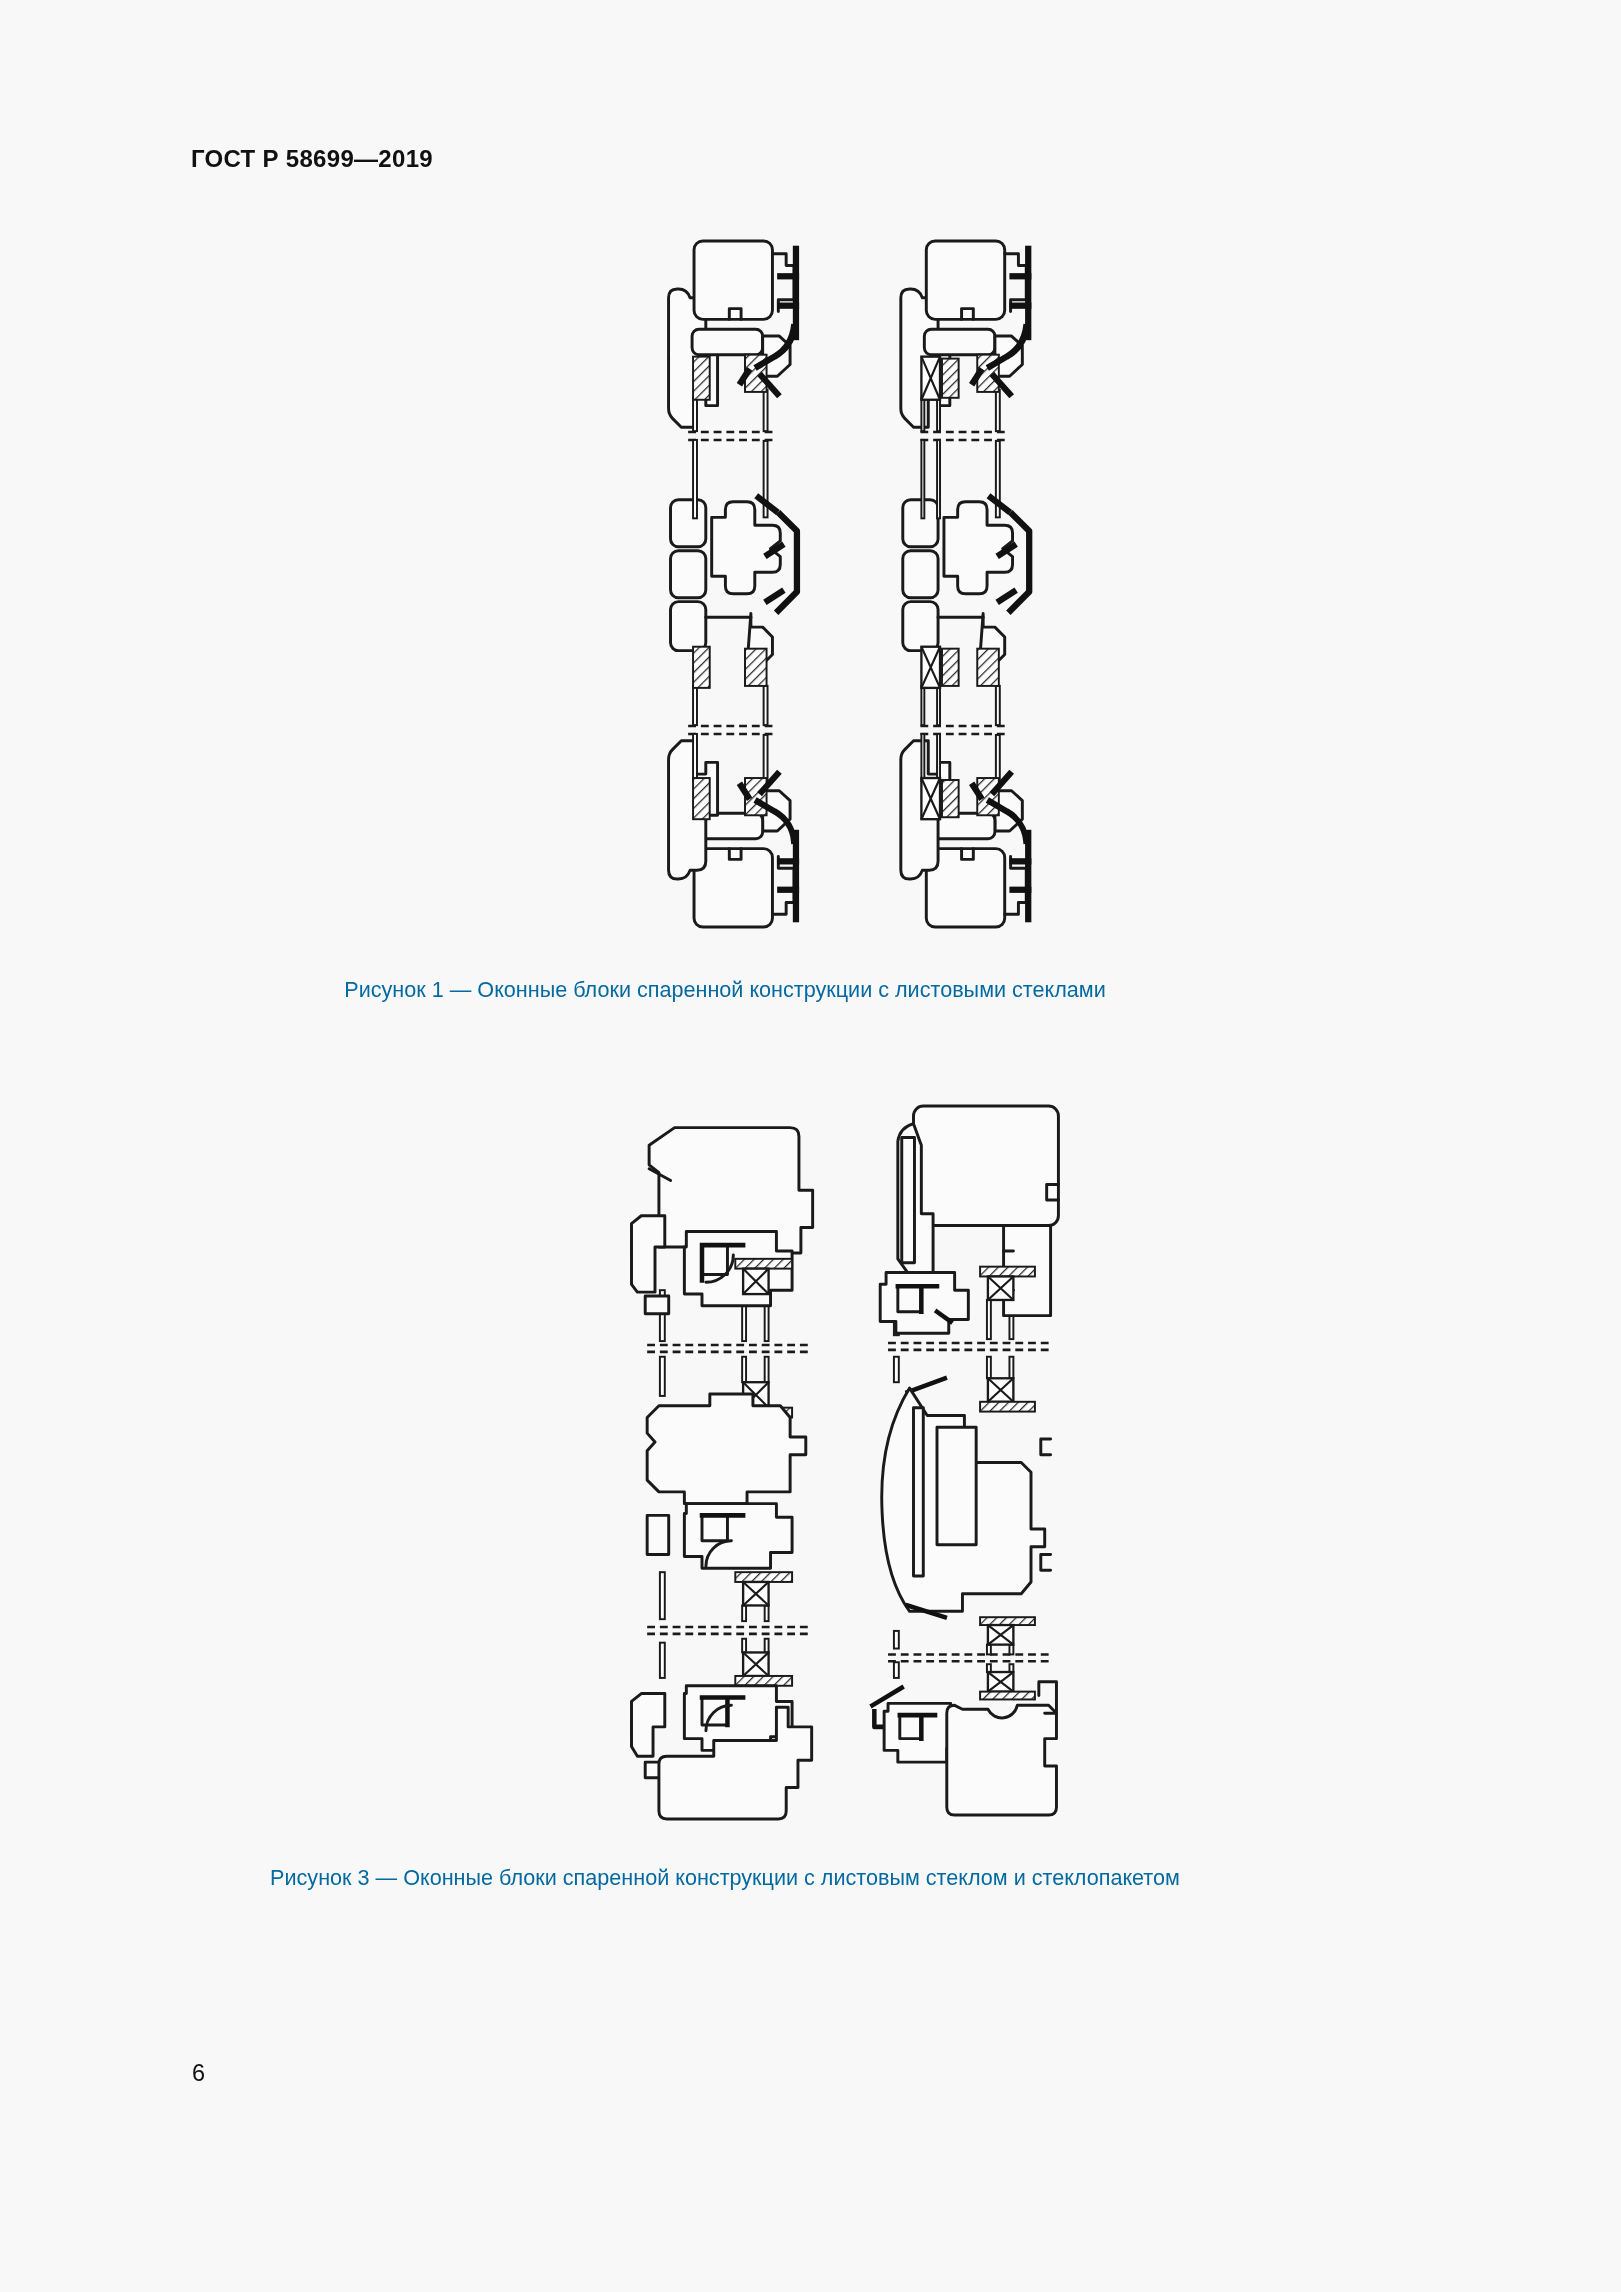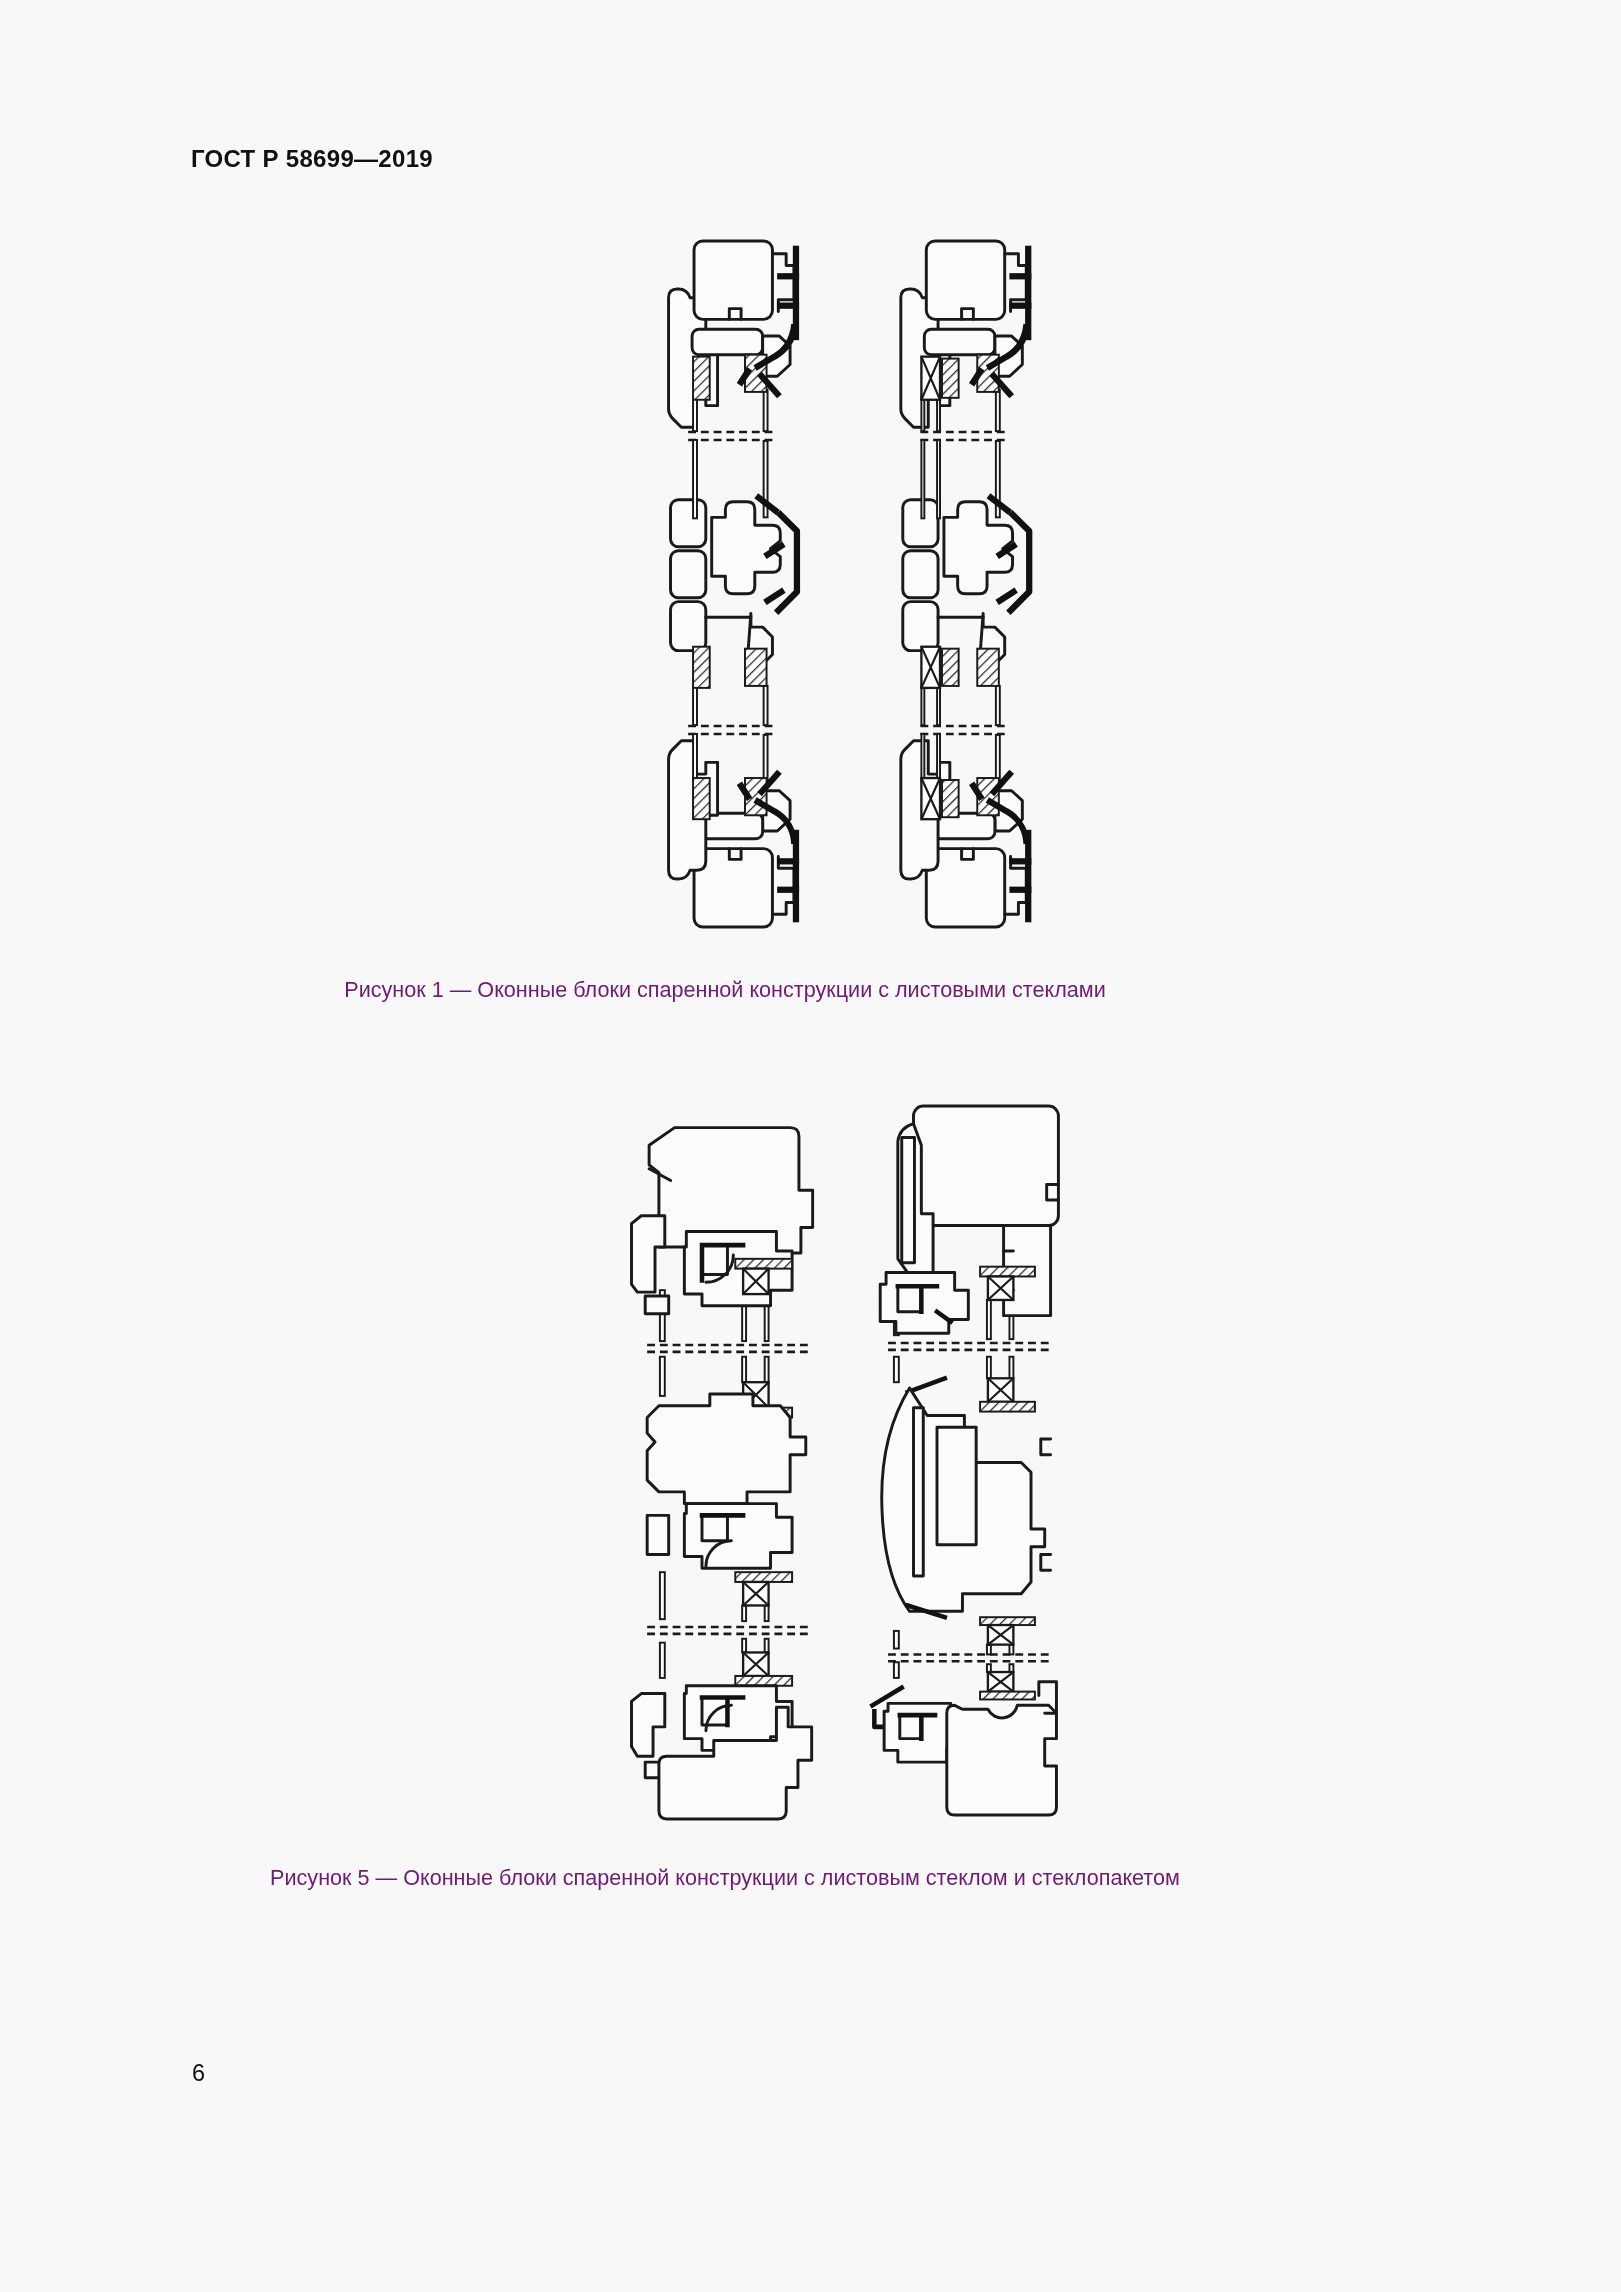--- a/index.html
+++ b/index.html
@@ -12,21 +12,21 @@
   .std-header{
     position:absolute;left:191px;top:145px;
     font-size:24px;font-weight:bold;letter-spacing:0.3px;
     white-space:nowrap;
   }
   .fig{position:absolute;}
   .fig1{left:647px;top:233px;width:392px;height:702px;}
   .fig2{left:608px;top:1094px;width:470px;height:737px;}
   .caption{
     position:absolute;left:0;width:1450px;text-align:center;
-    font-size:21.6px;line-height:29px;color:#701a75;
+    font-size:21.6px;line-height:29px;color:#0369a1;
   }
   .caption1{top:975px;}
   .caption2{top:1863px;}
   .page-num{
     position:absolute;left:192px;top:2060px;
     font-size:23.5px;
   }
   
   .ln{fill:#fbfbfb;stroke:#1a1a1a;stroke-width:3;stroke-linejoin:round;}
   .lno{fill:none;stroke:#1a1a1a;stroke-width:3;stroke-linejoin:round;stroke-linecap:round;}
@@ -284,17 +284,17 @@
     <path class="lnb" d="M300,606 l-30,18 M272,630 v16 h20"></path>
     <path class="ln" d="M286,622 h64 v16 h14 v30 h-18 v14 h-50 v-12 h-14 v-40 h4 z"></path>
     <rect class="ln" x="298" y="634" width="22" height="24"></rect>
     <path class="lnb" d="M298,634 h36 M320,634 v24"></path>
     <path class="ln" d="M354,624 q-8,0 -8,8 v96 q0,8 8,8 h96 q8,0 8,-8 v-42 h-12 v-28 h12 v-26 l-8,-8 h-32 a16,16 0 0 1 -30,4 h-26 z"></path>
     <path class="lno" d="M440,614 v-14 h18 v32 h-12"></path>
   </g>
 </svg>
 
 <div class="caption caption2">
-  <div>Рисунок 5 — Оконные блоки спаренной конструкции с листовым стеклом и стеклопакетом</div>
+  <div>Рисунок 3 — Оконные блоки спаренной конструкции с листовым стеклом и стеклопакетом</div>
 </div>
 
 <div class="page-num">6</div>
 
 
 </body></html>

